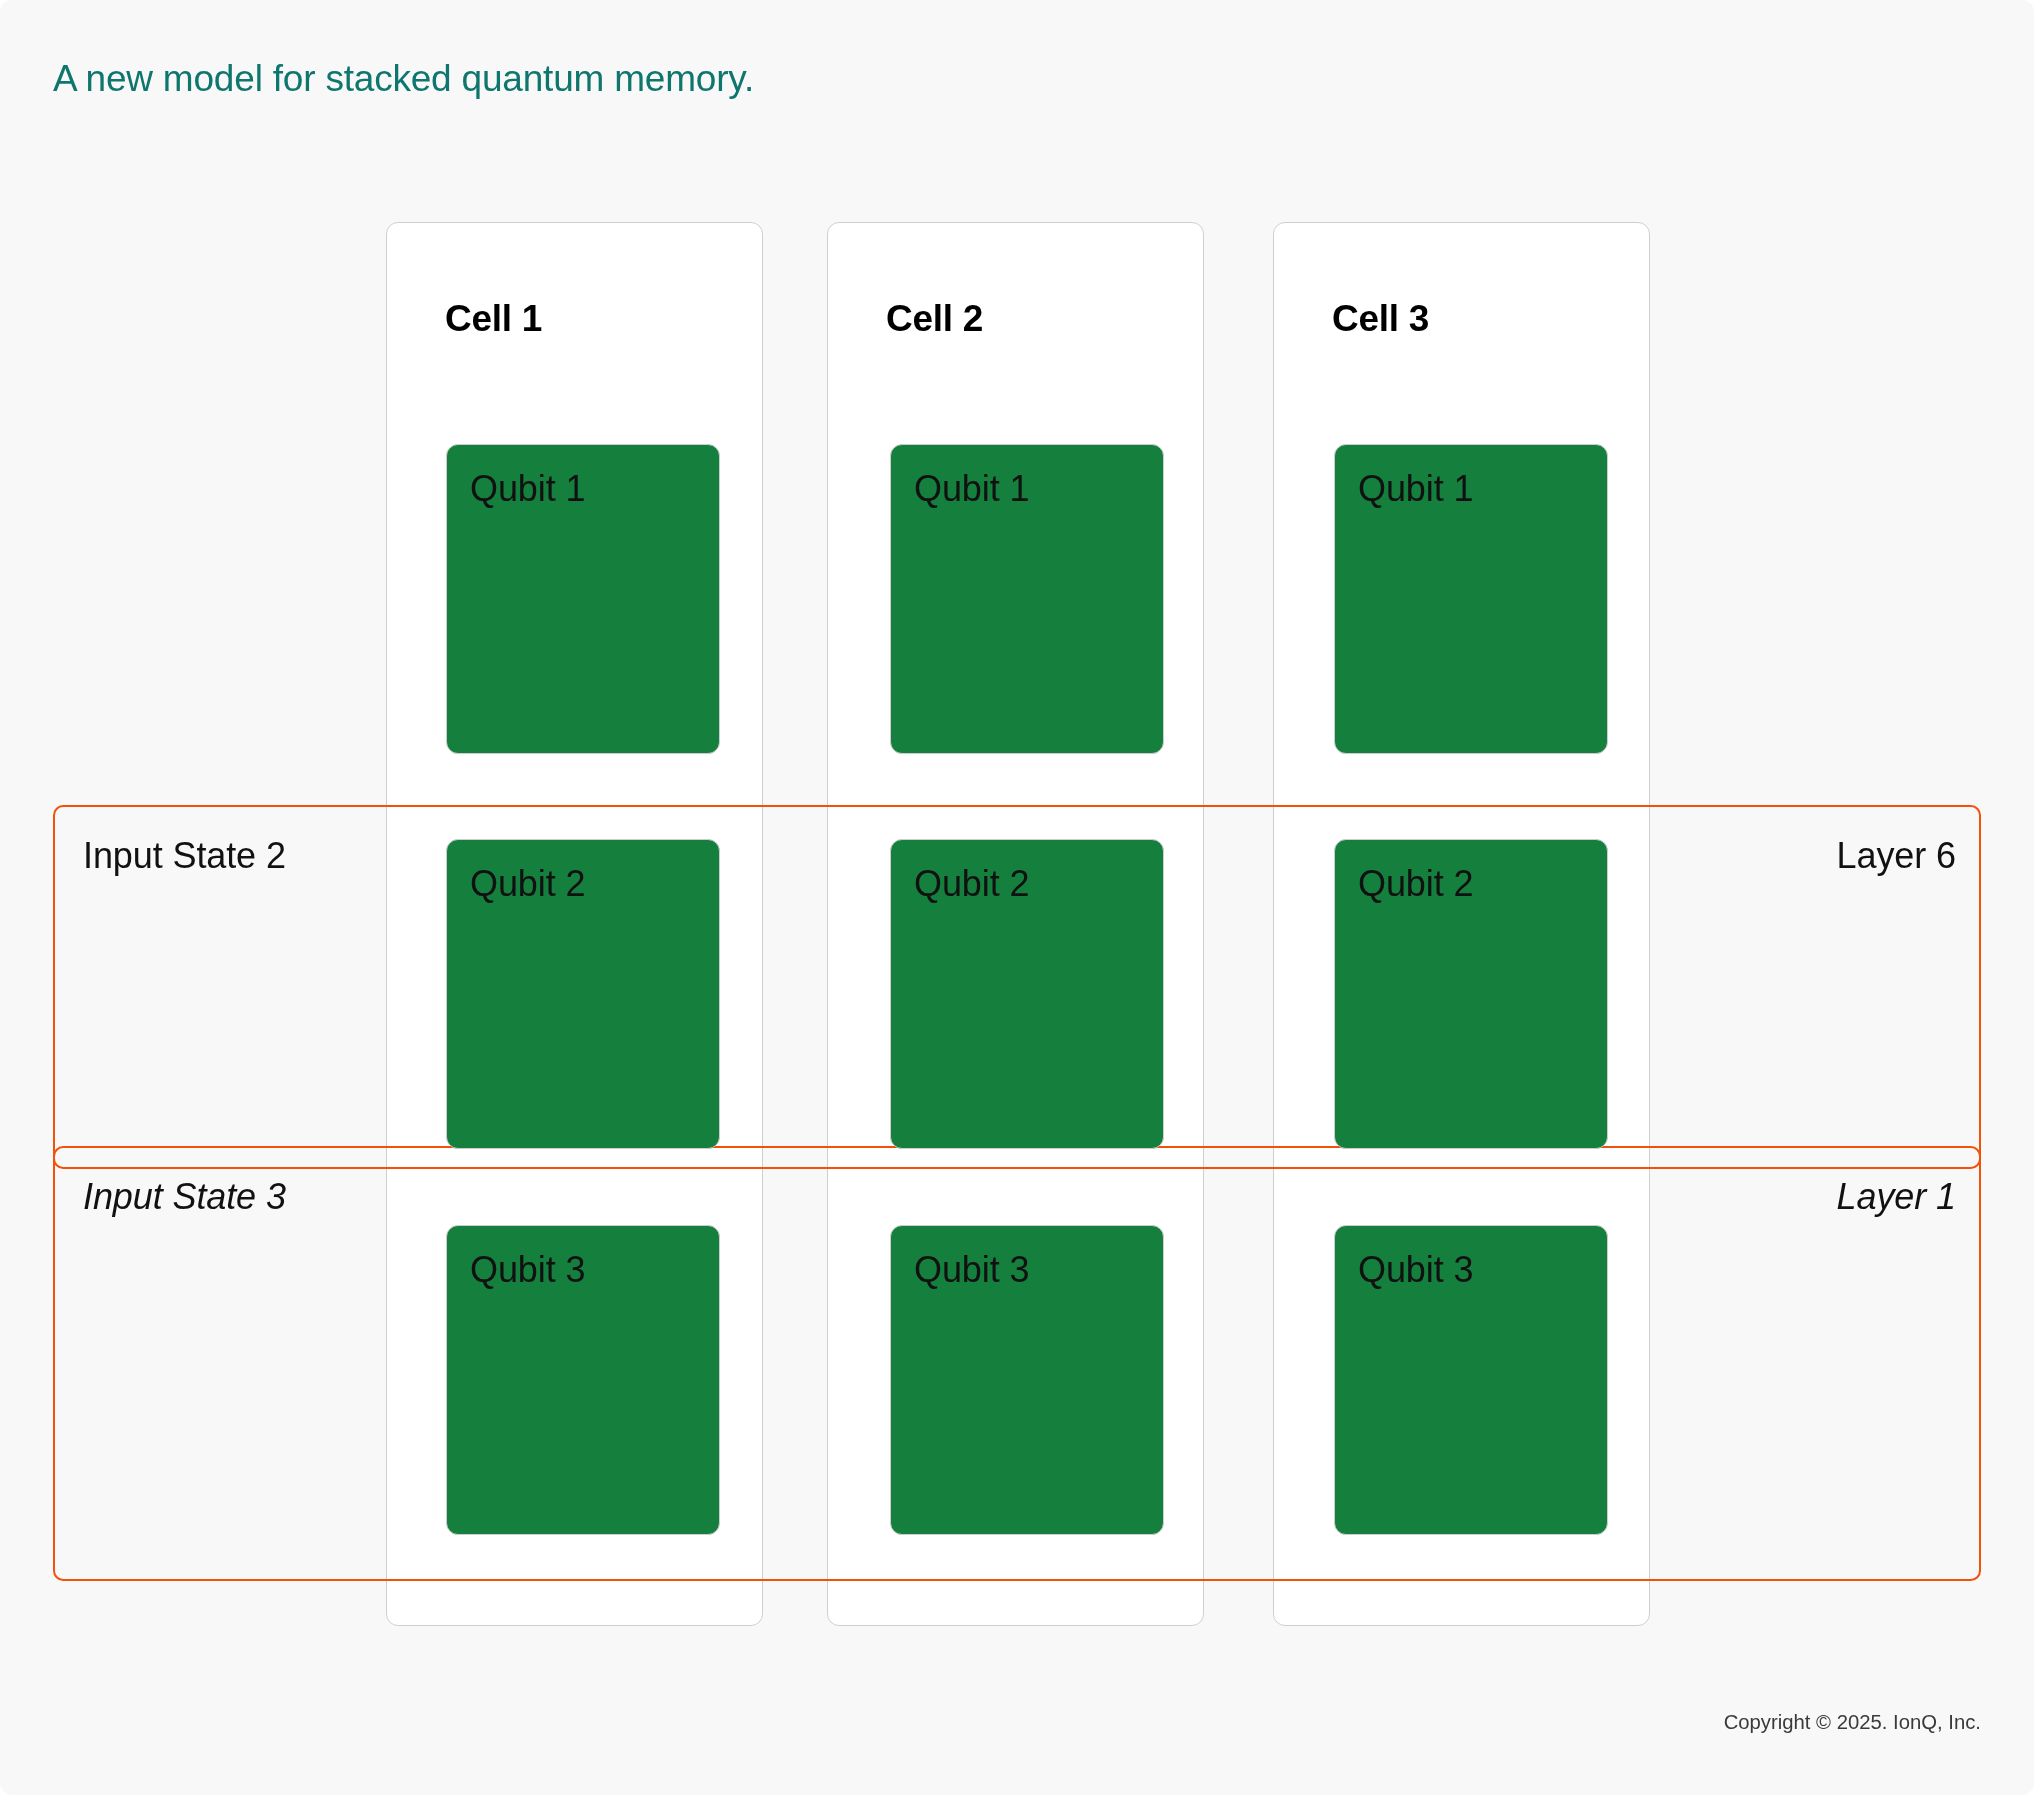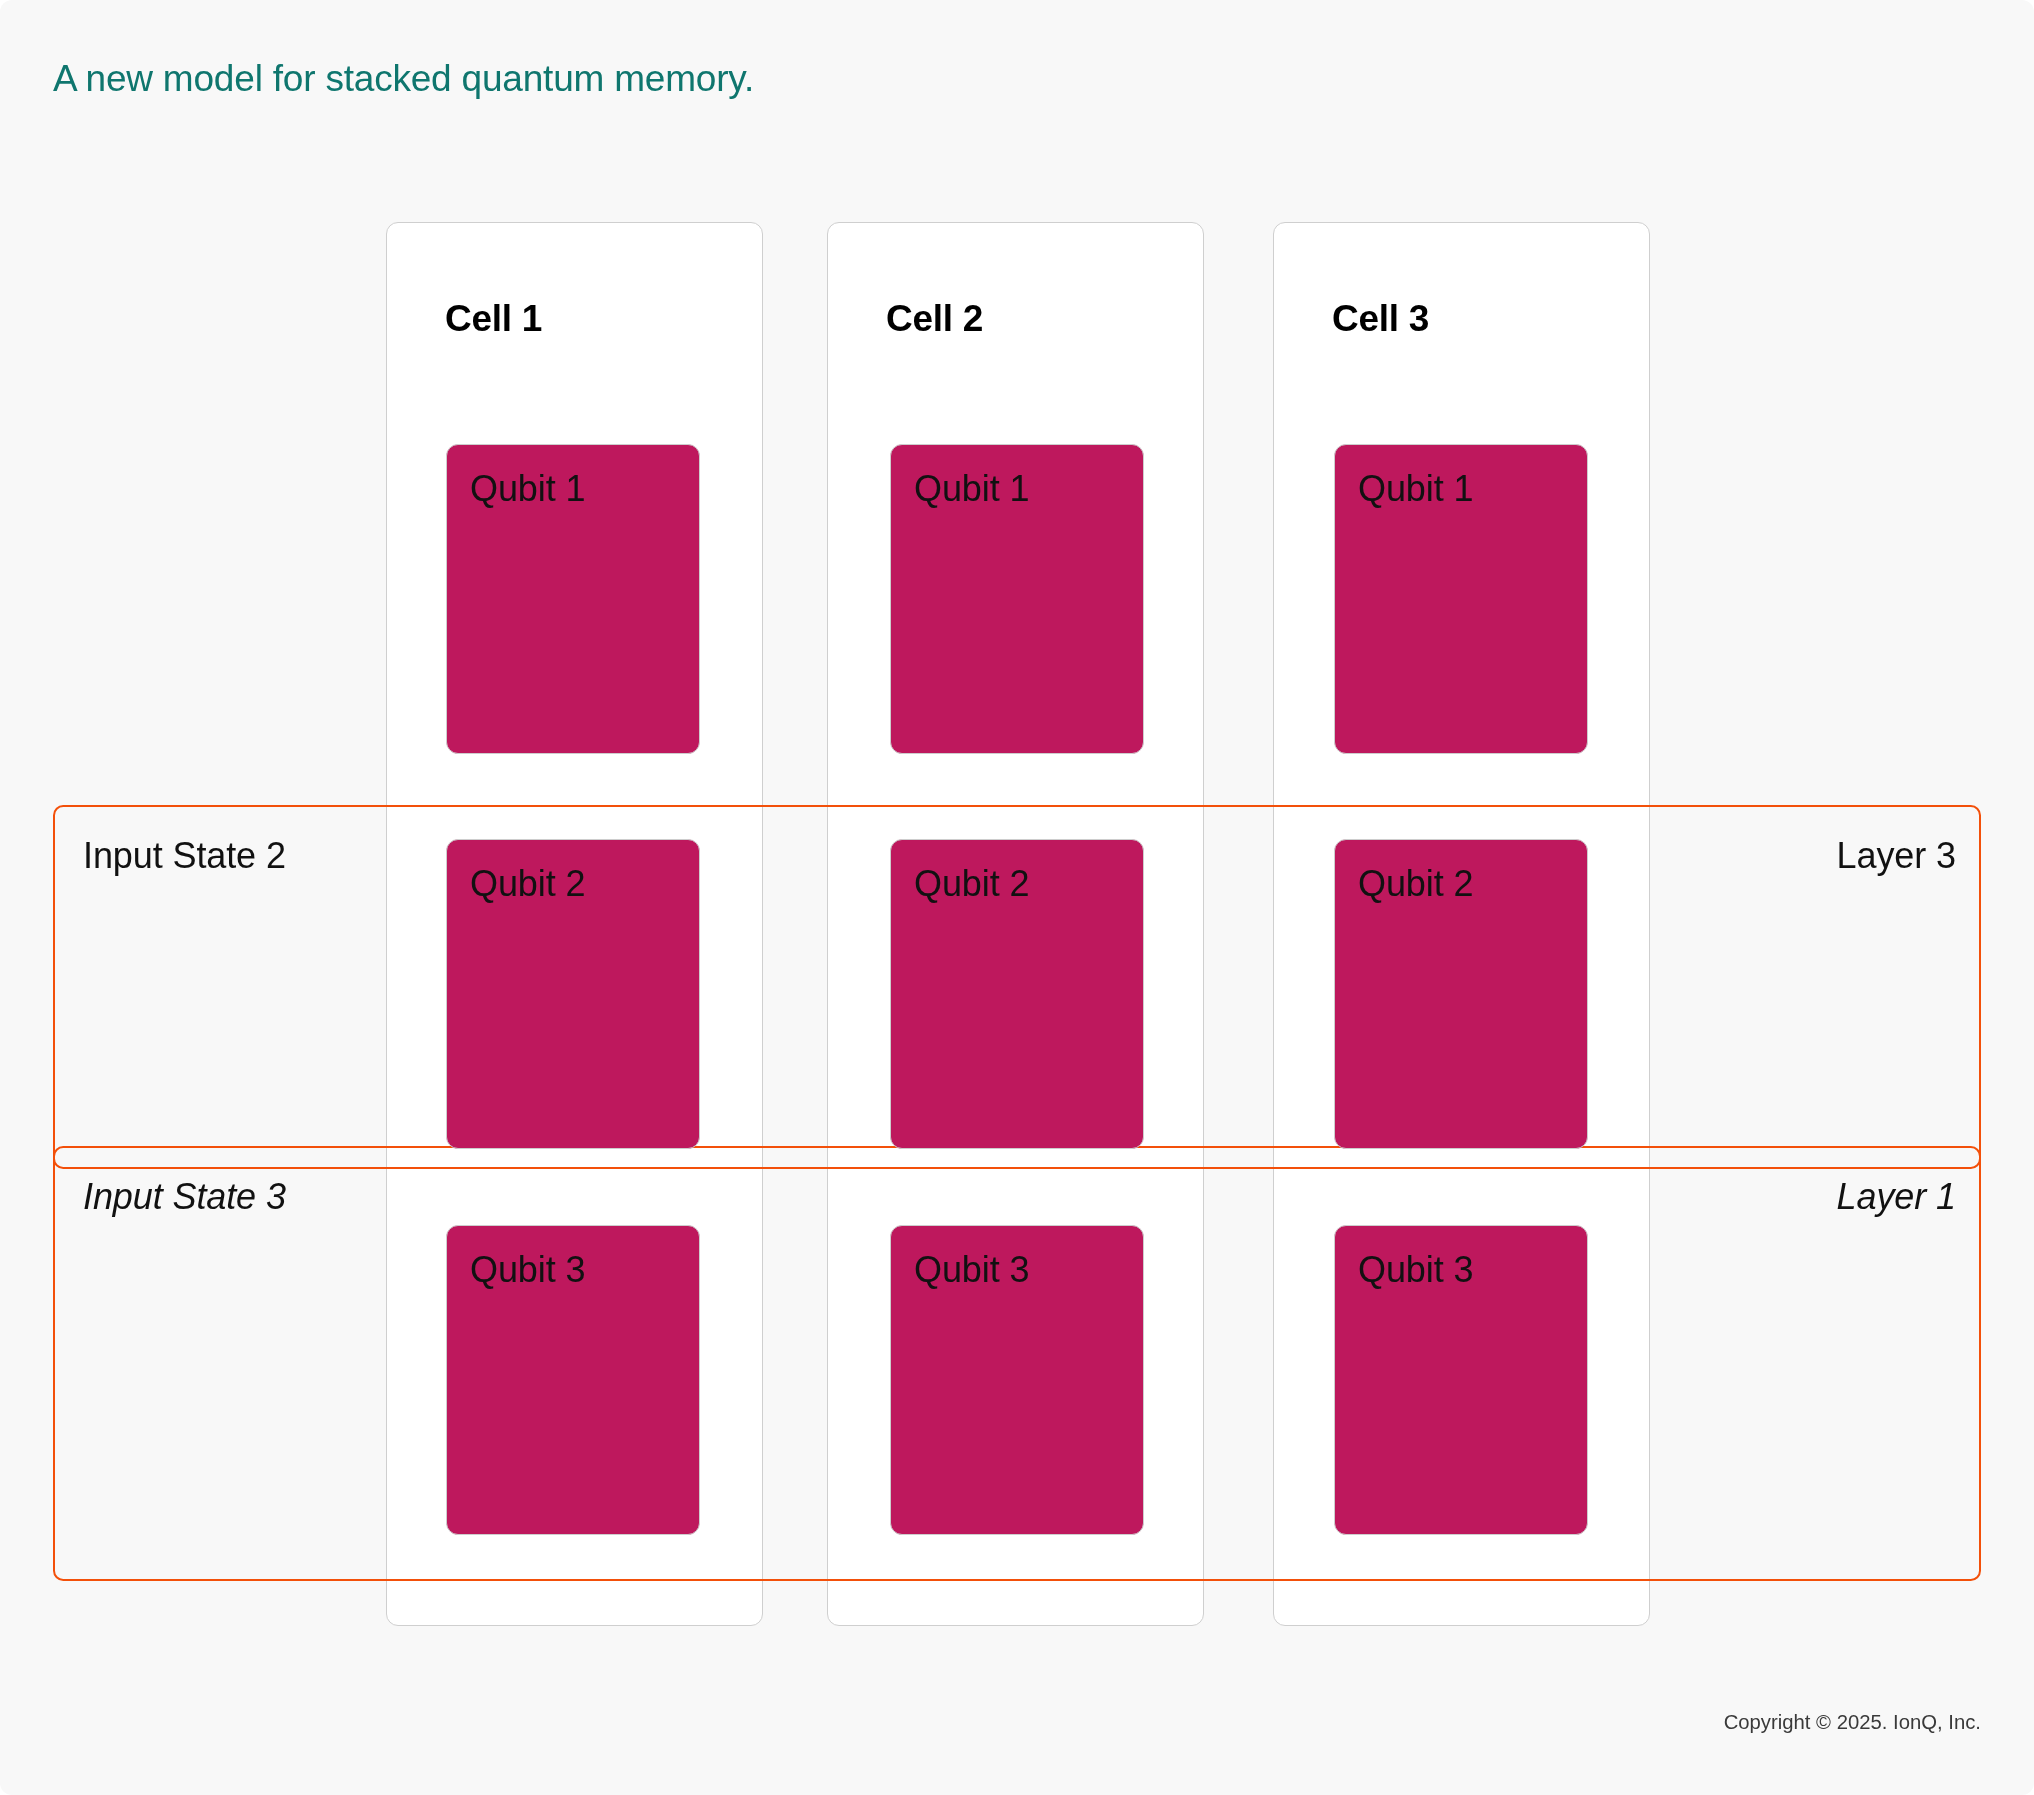--- a/index.html
+++ b/index.html
@@ -95,22 +95,22 @@
     line-height: 1.22;
     color: #111111;
     letter-spacing: -0.1px;
     text-align: right;
     white-space: nowrap;
   }
 
   
   .qubit-box {
     position: absolute;
-    width: 254px;
-    background: #be185d;
+    width: 274px;
+    background: #15803d;
     border: 1.7px solid #cdcdcd;
     border-radius: 12px;
     box-sizing: border-box;
   }
   .qubit-label {
     position: absolute;
     left: 23px;
     top: 22px;
     right: 17px;
     font-size: 36px;
@@ -159,21 +159,21 @@
   </div>
   <div class="cell-col" id="cell-col-2">
     <div class="cell-title">Cell 2</div>
   </div>
   <div class="cell-col" id="cell-col-3">
     <div class="cell-title">Cell 3</div>
   </div>
 
   <div class="layer-row" id="layer-row-2">
     <div class="input-label">Input State 2</div>
-    <div class="layer-label">Layer 3</div>
+    <div class="layer-label">Layer 6</div>
   </div>
   <div class="layer-row" id="layer-row-1">
     <div class="input-label">Input State 3</div>
     <div class="layer-label">Layer 1</div>
   </div>
 
   <div class="qubit-box qubit-r3" id="qb-r3-c1">
     <div class="qubit-label">Qubit 1</div>
   </div>
   <div class="qubit-box qubit-r3" id="qb-r3-c2">

